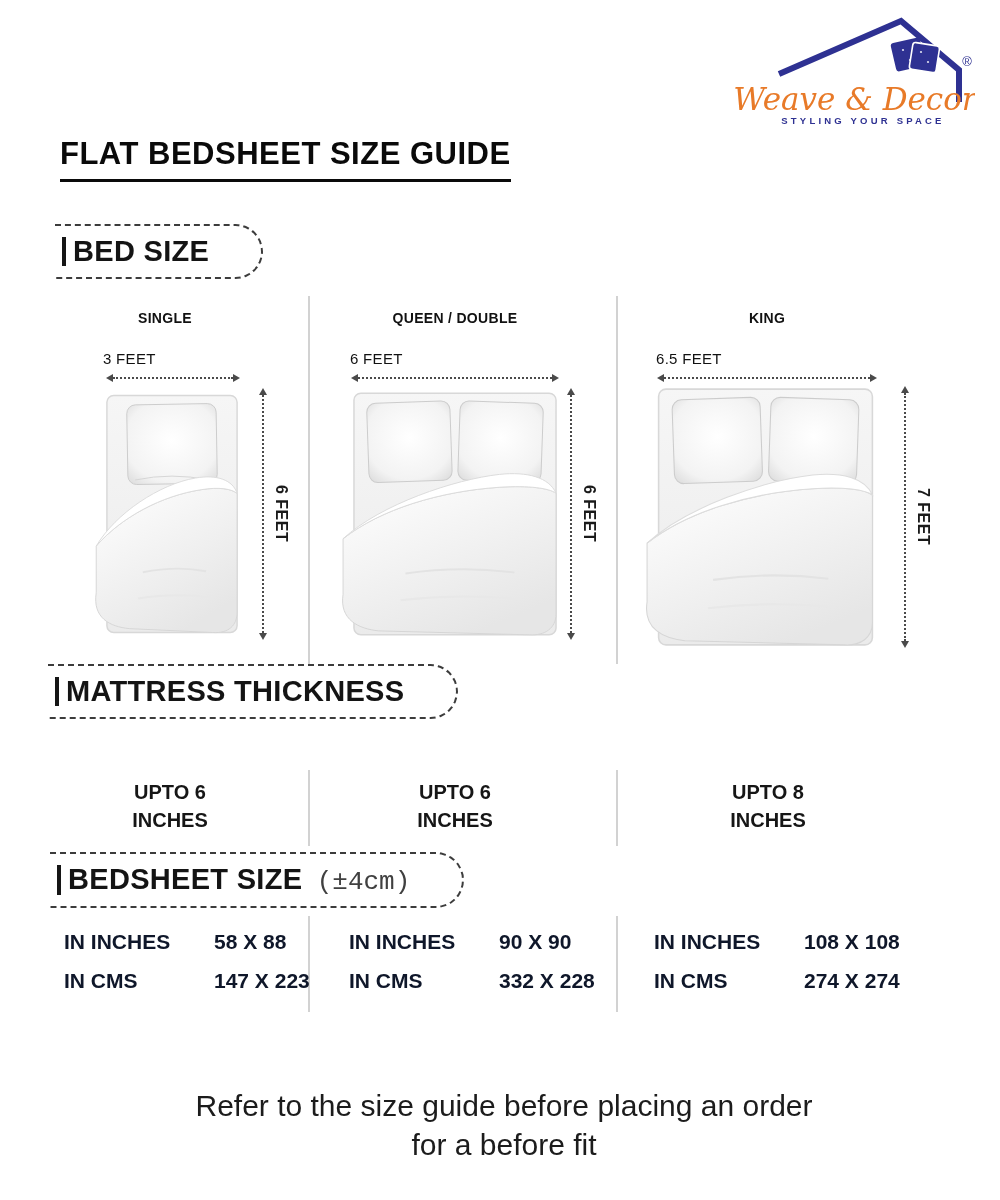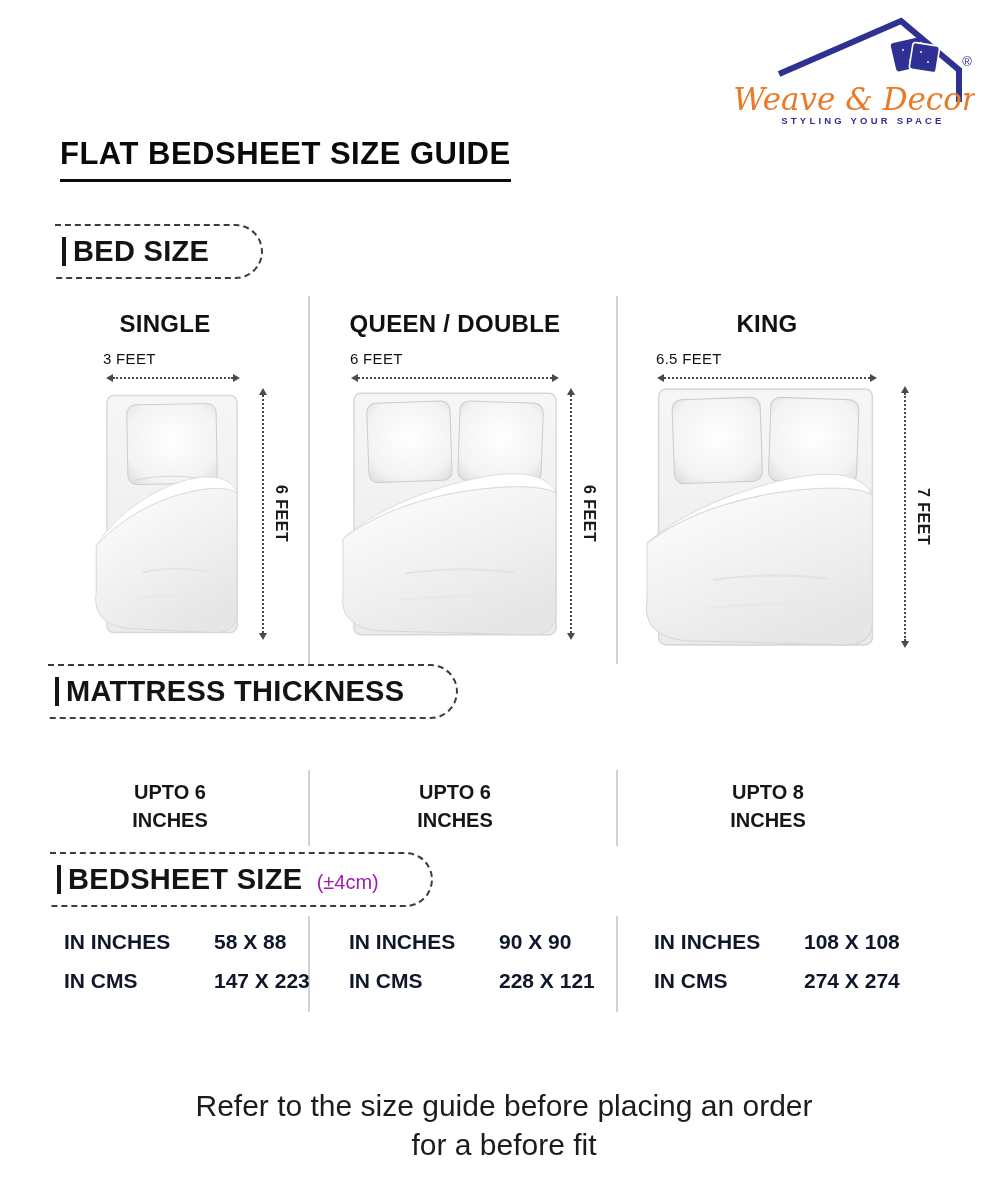--- a/index.html
+++ b/index.html
@@ -23,24 +23,24 @@
     position:absolute;
     border:2px dashed #3c3c3c; border-left:none;
     border-radius:0 34px 34px 0;
     padding:9px 52px 9px 18px;
     font-size:29px; font-weight:800; letter-spacing:.3px; color:#141414;
     background:#fff; white-space:nowrap;
   }
   .pill .bar {
     position:absolute; left:7px; top:11px; bottom:11px; width:4px; background:#161616;
   }
-  .pill .tol { font-weight:400; font-size:20px; letter-spacing:0; color:#a21caf; margin-left:6px; }
-
-  
-  .col-header { position:absolute; top:310px; text-align:center; font-size:24px; font-weight:800; letter-spacing:.3px; }
+  .pill .tol { font-weight:400; font-size:26px; letter-spacing:0; color:#404040; margin-left:6px;font-family:Liberation Mono, monospace; }
+
+  
+  .col-header { position:absolute; top:310px; text-align:center; font-size:14px; font-weight:800; letter-spacing:.3px; }
   .feet-label { position:absolute; top:350px; text-align:left; font-size:15px; font-weight:400; letter-spacing:.3px; }
 
   
   .h-arrow { position:absolute; top:374px; display:flex; align-items:center; height:8px; }
   .h-arrow .line { flex:1; border-top:2px dotted #4a4a4a; }
   .tri-l { width:0; height:0; border-top:4px solid transparent; border-bottom:4px solid transparent; border-right:7px solid #4a4a4a; }
   .tri-r { width:0; height:0; border-top:4px solid transparent; border-bottom:4px solid transparent; border-left:7px solid #4a4a4a; }
 
   .v-measure { position:absolute; display:flex; }
   .v-arrow { display:flex; flex-direction:column; align-items:center; width:9px; }
@@ -238,21 +238,21 @@
   <div class="size-table" style="left:64px;">
     <span>IN INCHES</span>
     <span>58 X 88</span>
     <span>IN CMS</span>
     <span>147 X 223</span>
   </div>
   <div class="size-table" style="left:349px;">
     <span>IN INCHES</span>
     <span>90 X 90</span>
     <span>IN CMS</span>
-    <span>228 X 121</span>
+    <span>332 X 228</span>
   </div>
   <div class="size-table" style="left:654px;">
     <span>IN INCHES</span>
     <span>108 X 108</span>
     <span>IN CMS</span>
     <span>274 X 274</span>
   </div>
 
   <div class="footer">
     <div>Refer to the size guide before placing an order</div>

